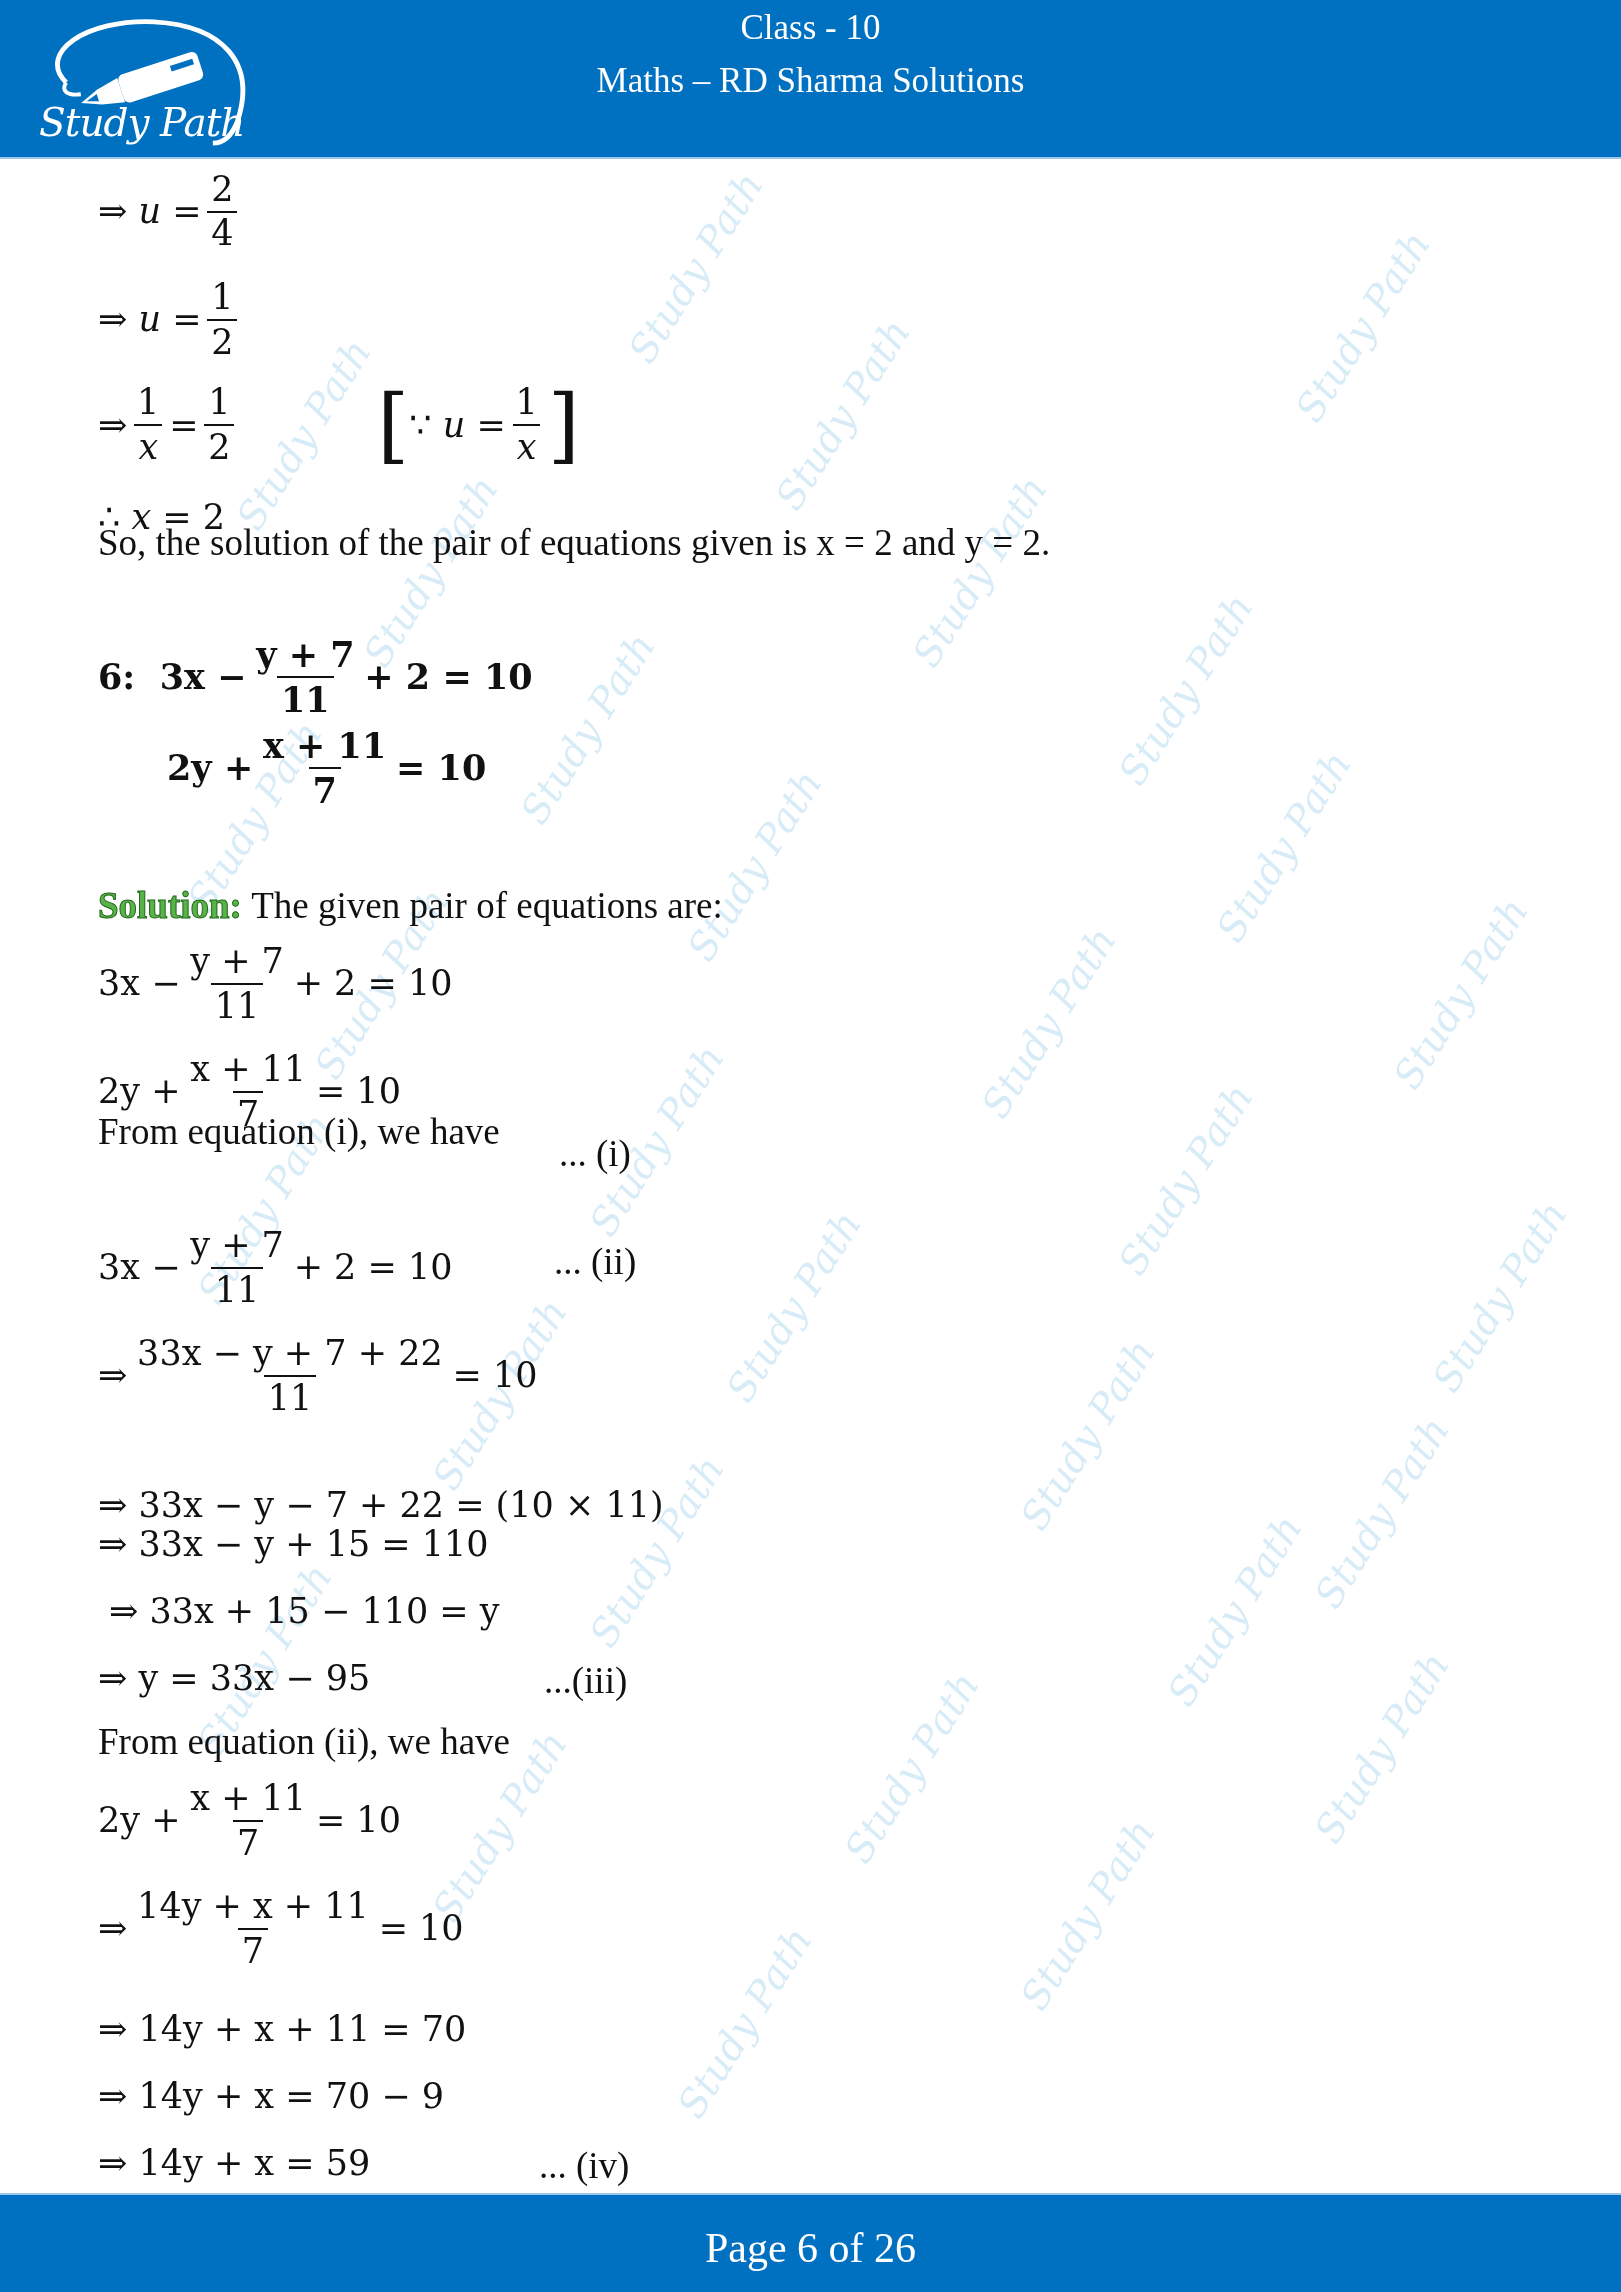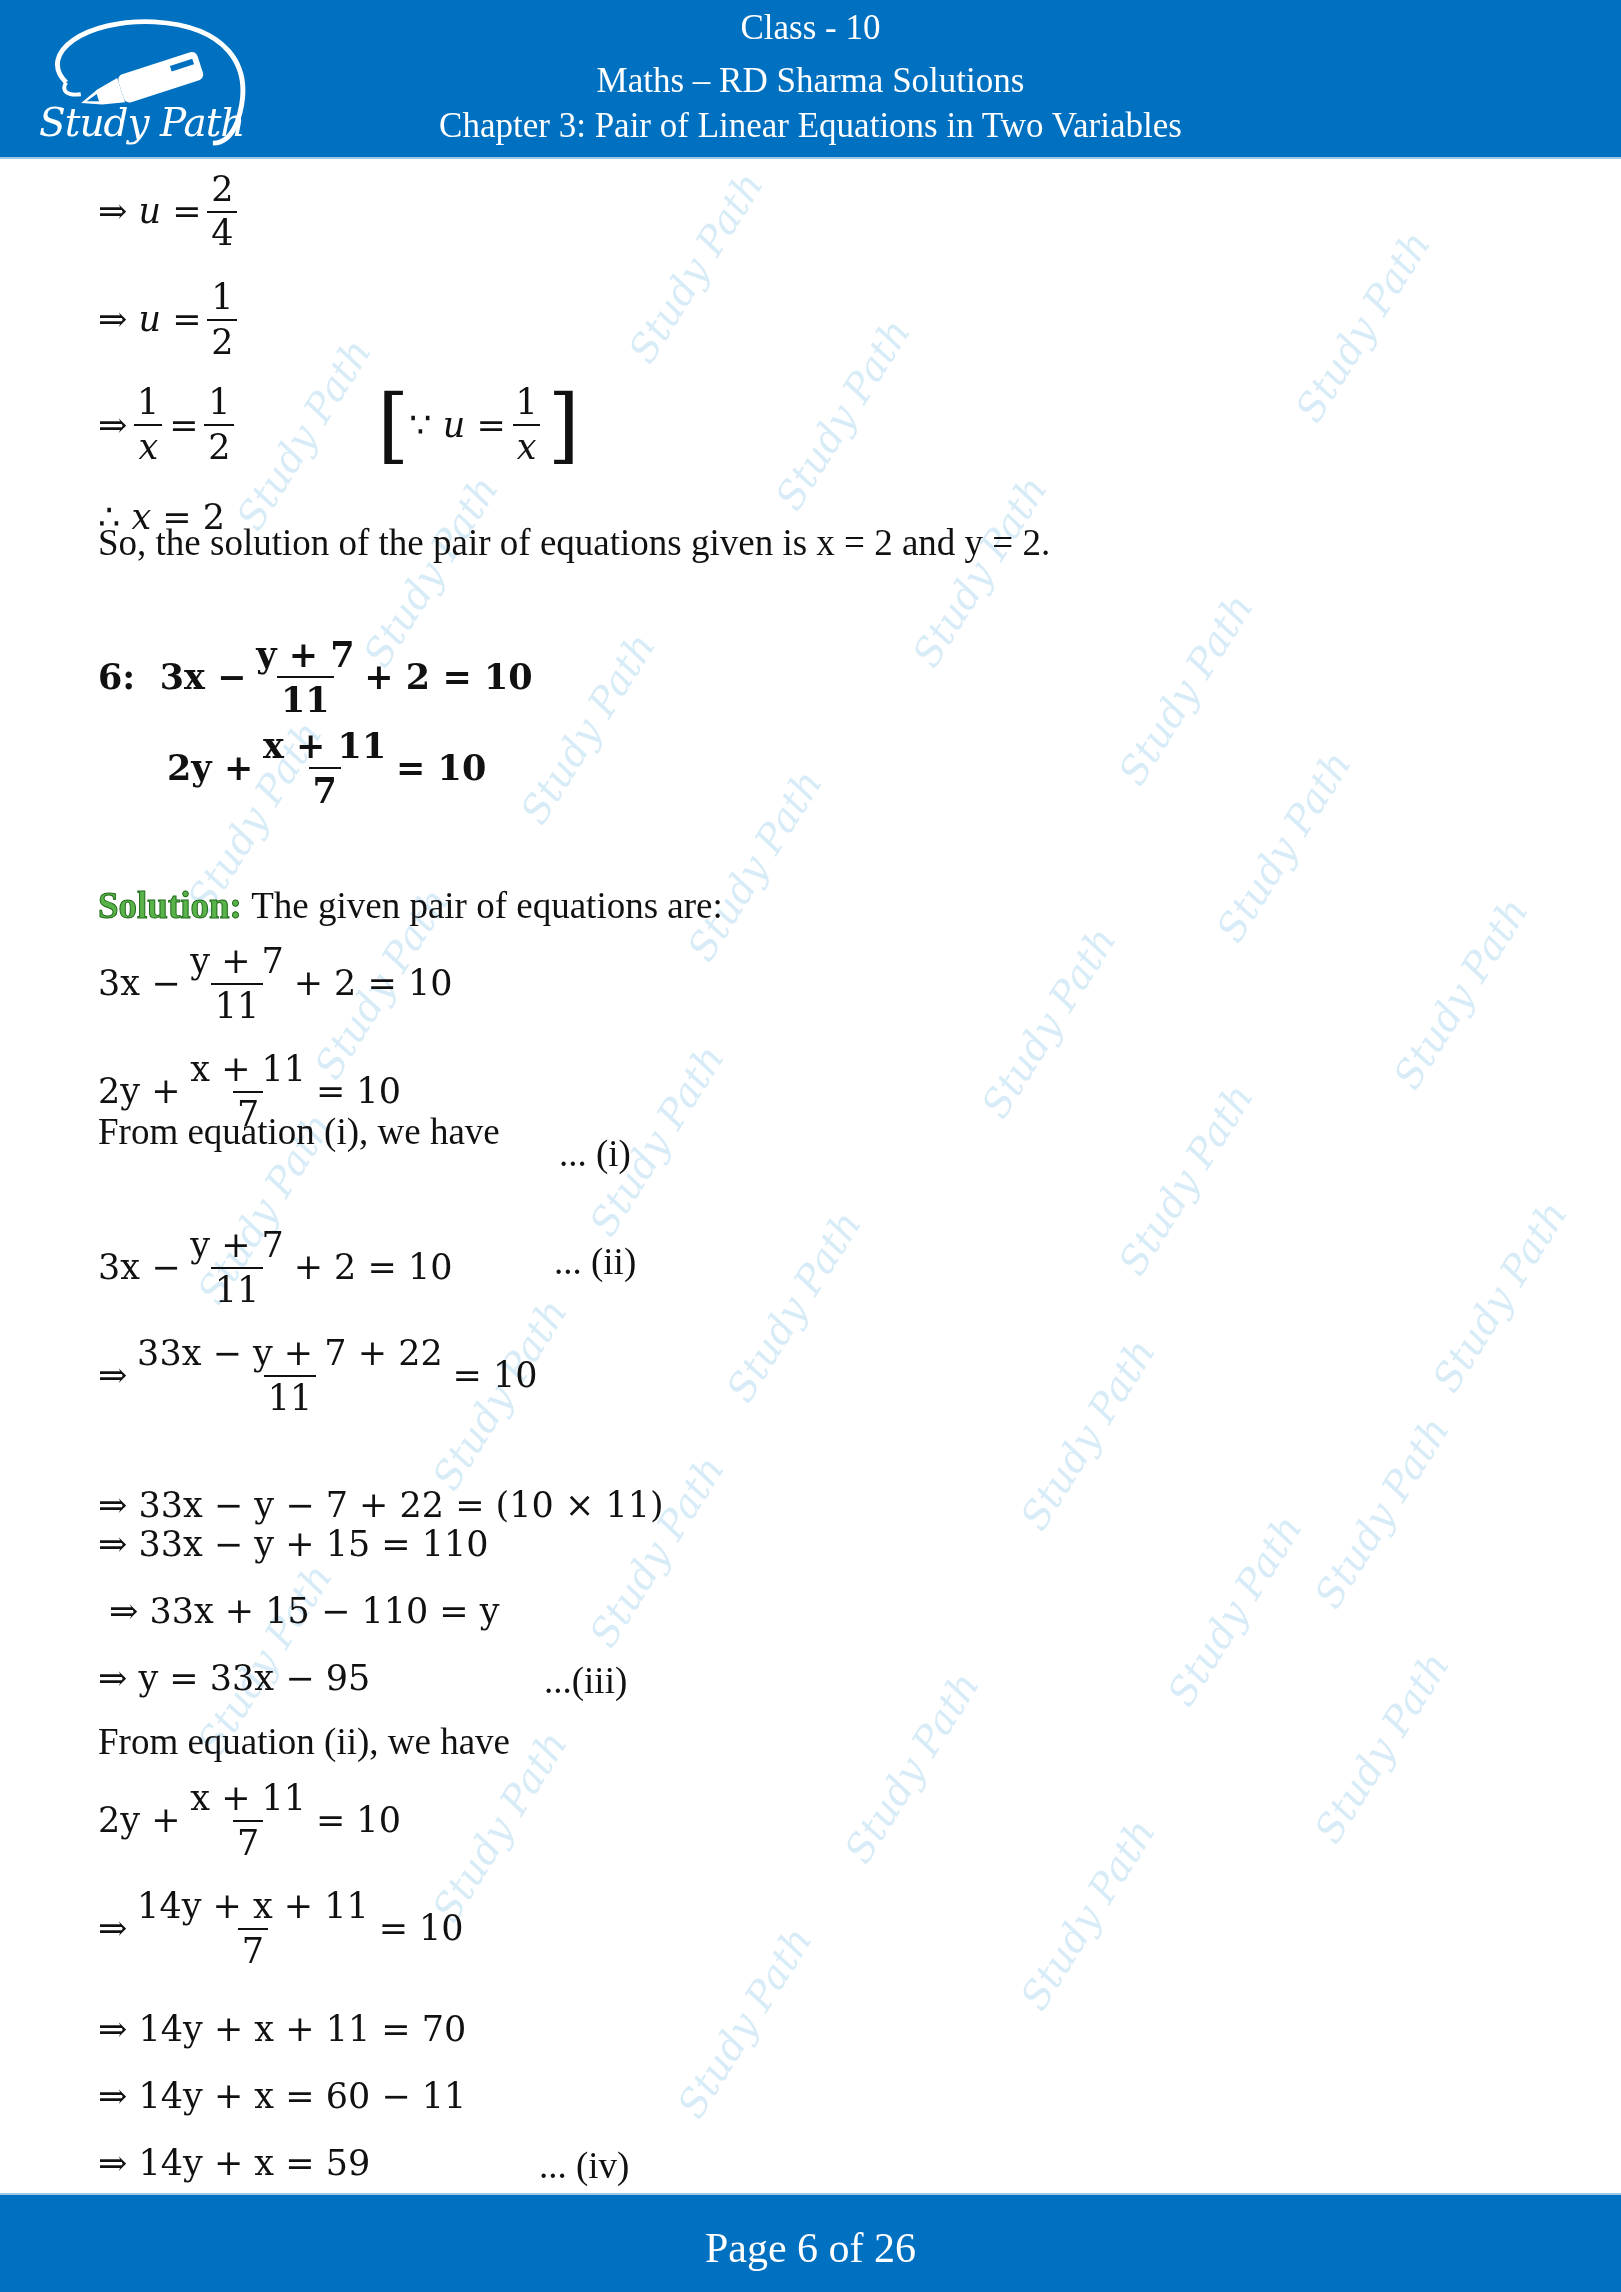--- a/index.html
+++ b/index.html
@@ -56,21 +56,20 @@
     <g transform="rotate(-18 120 70)">
       <rect x="95" y="55" width="85" height="30" rx="6" fill="#fff"></rect>
       <rect x="150" y="62" width="24" height="6" fill="#0070c0"></rect>
       <polygon points="95,57 72,62 52,70 72,78 95,83" fill="#fff"></polygon>
       <polygon points="70,66 58,70 70,74" fill="#0070c0"></polygon>
     </g>
   </svg>
   <div class="logo-text">Study Path</div>
   <div class="line l1">Class - 10</div>
   <div class="line l2">Maths – RD Sharma Solutions</div>
-  <div class="line l3">Chapter 3: Pair of Linear Equations in Two Variables</div>
 </div>
 
 <div class="watermarks">
   <span class="wm" style="left:588px;top:88px">Study Path</span>
   <span class="wm" style="left:1255px;top:147px">Study Path</span>
   <span class="wm" style="left:196px;top:255px">Study Path</span>
   <span class="wm" style="left:735px;top:235px">Study Path</span>
   <span class="wm" style="left:323px;top:392px">Study Path</span>
   <span class="wm" style="left:872px;top:392px">Study Path</span>
   <span class="wm" style="left:1078px;top:510px">Study Path</span>
@@ -225,21 +224,21 @@
   <div class="row m" style="top:1732px;">
     <span>⇒</span>
     <span class="frac">
         <span class="num">14y + x + 11</span>
         <span class="den">7</span>
       </span>
     <span>= 10</span>
   </div>
 
   <div class="row m" style="top:1855px;">⇒ 14y + x + 11 = 70</div>
-  <div class="row m" style="top:1922px;">⇒ 14y + x = 60 − 11</div>
+  <div class="row m" style="top:1922px;">⇒ 14y + x = 70 − 9</div>
   <div class="row m" style="top:1989px;">⇒ 14y + x = 59</div>
   <div class="tag text" style="left:441px; top:1987px; position:absolute;">... (iv)</div>
 </div>
 
 <div class="footer">
   <div class="pg">Page 6 of 26</div>
 </div>
 
 
 </body></html>

